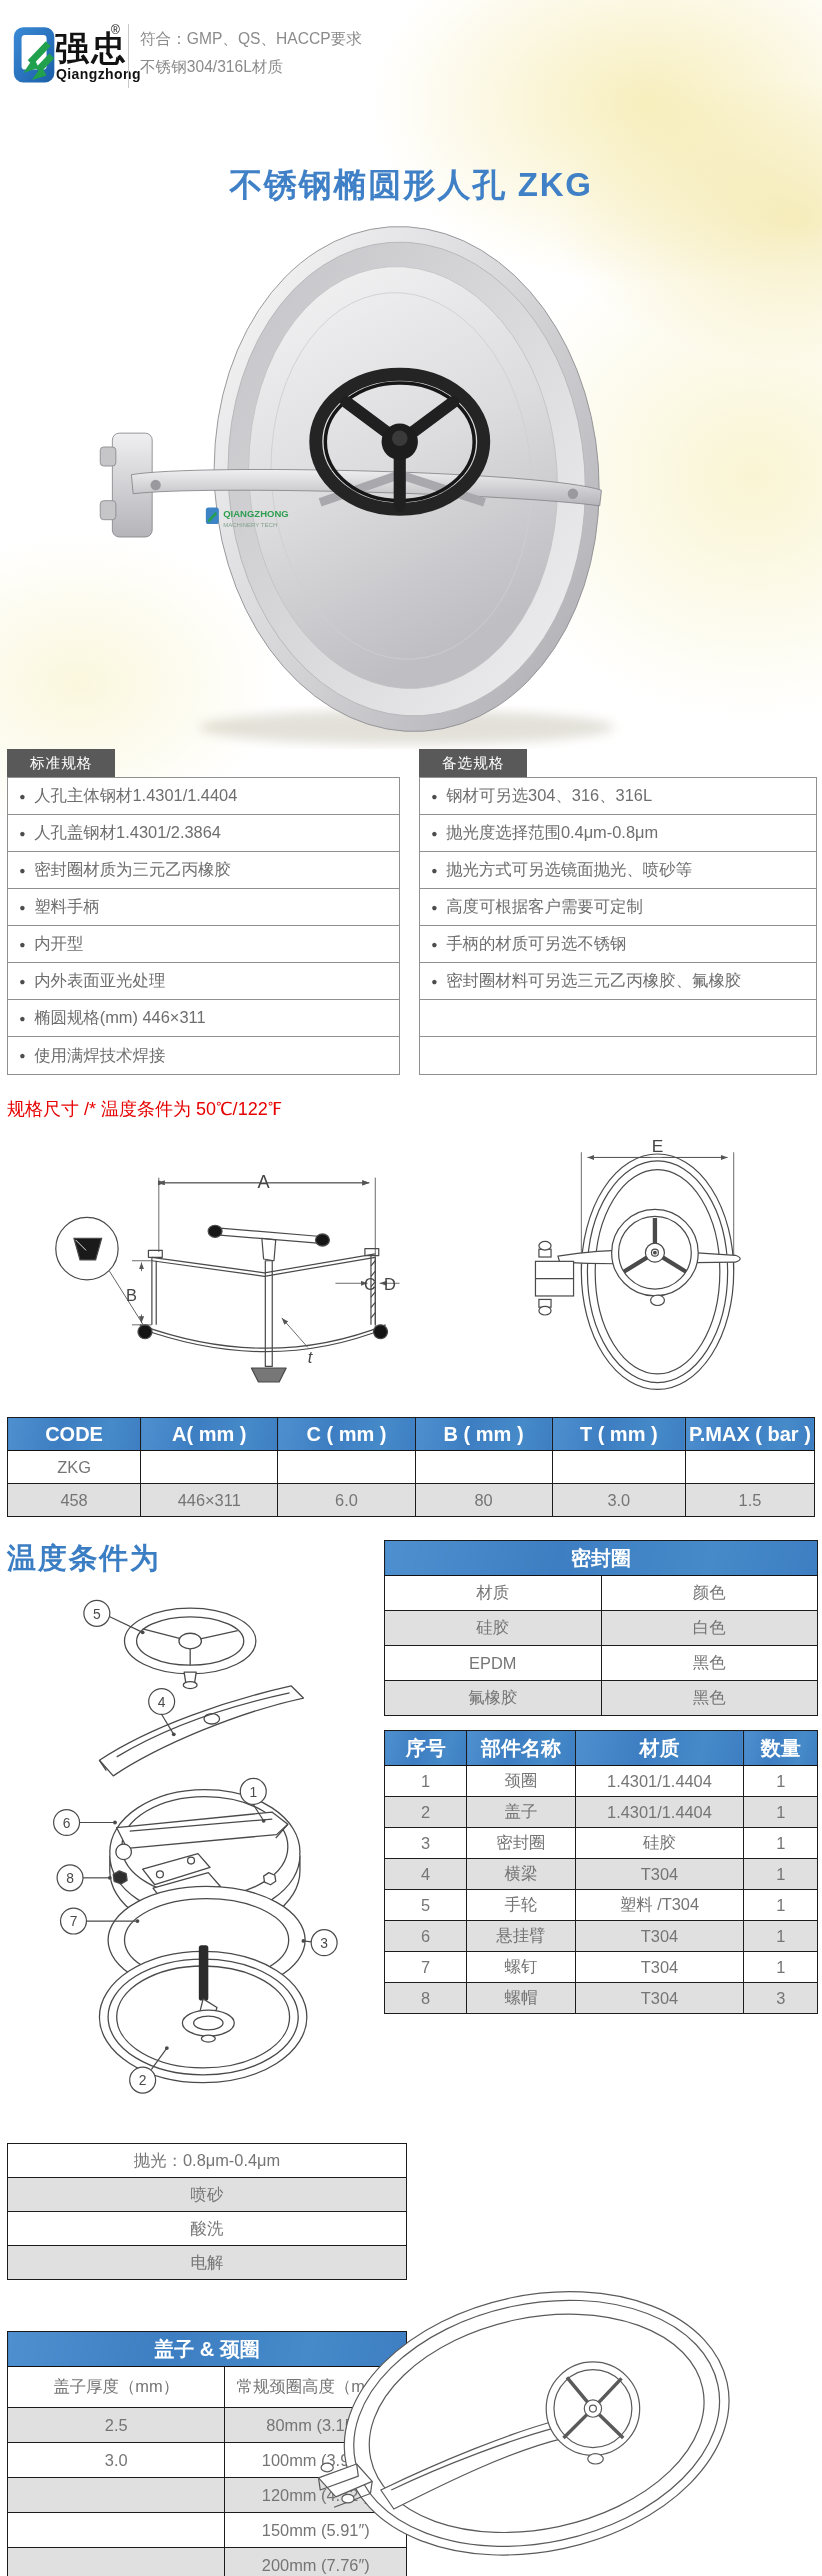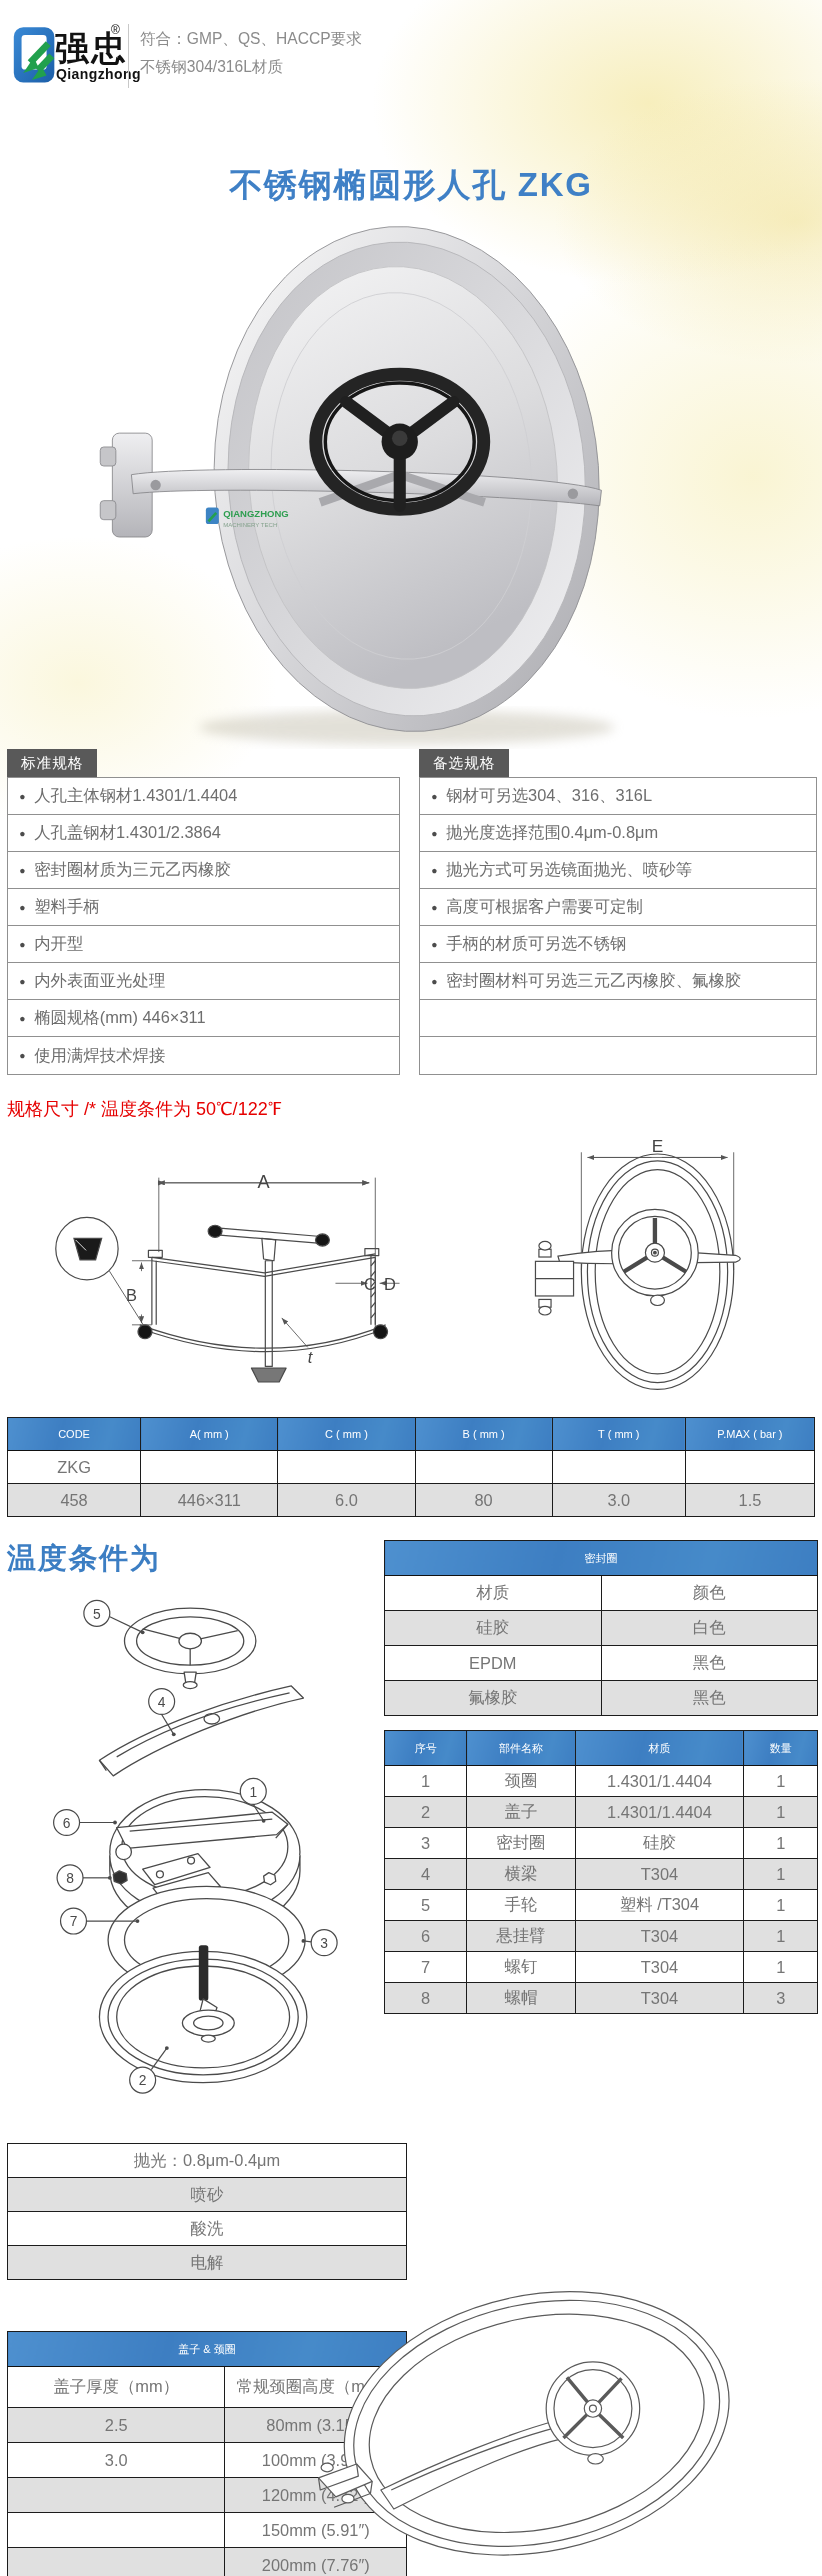--- a/index.html
+++ b/index.html
@@ -17,37 +17,37 @@
   .logo-en{position:absolute;left:56px;top:66px;font-size:14px;font-weight:bold;color:#121212;letter-spacing:0.4px;}
   .hdr-div{position:absolute;left:128px;top:24px;width:0.9px;height:64px;background:#c8c8c8;}
   .tag{position:absolute;left:140px;color:#8b8b8b;font-size:15.6px;}
   .tag1{top:29px;} .tag2{top:57px;}
 
   .page-title{position:absolute;left:0;top:163px;width:822px;text-align:center;
               font-size:33px;font-weight:bold;color:#3f80c6;letter-spacing:1.7px;}
 
   
   .spec-tab{position:absolute;height:28px;line-height:28px;background:#595959;color:#fff;
-            font-size:14.7px;padding:0 14px;letter-spacing:0.9px;}
+            font-size:14.7px;padding:0 23px;letter-spacing:0.9px;}
   .spec-list{position:absolute;border:0.9px solid #909090;background:#fff;}
   .spec-row{height:37px;border-bottom:0.9px solid #909090;display:flex;align-items:center;
             padding-left:11.2px;color:#6e6e6e;font-size:16.4px;box-sizing:border-box;}
   .spec-row:last-child{border-bottom:none;}
   .bullet{font-size:10.4px;color:#4c4c4c;margin-right:8.7px;}
 
   .red-note{position:absolute;left:7px;color:#e60000;font-size:18px;}
 
   .blue-title{position:absolute;font-size:29px;font-weight:bold;color:#3c7ec3;letter-spacing:1.7px;}
 
   
   table.tbl{border-collapse:collapse;table-layout:fixed;position:absolute;background:#fff;}
   .tbl td,.tbl th{border:0.9px solid #1c1c1c;text-align:center;vertical-align:middle;
                   color:#757575;font-size:16.4px;padding:0;overflow:hidden;white-space:nowrap;}
   .tbl th{background:linear-gradient(105deg,#4e90cf,#3d7ec2 40%,#468ac9 75%,#3d7ec2);
-          color:#ffffff;font-weight:normal;font-size:11px;border-bottom:1.7px solid #111;margin-left:41px;}
+          color:#ffffff;font-weight:bold;font-size:20px;border-bottom:1.7px solid #111;margin-left:41px;}
   tr.g td{background:#e0e0e0;}
   svg text{font-family:"Liberation Sans",sans-serif;}
 </style>
 </head>
 <body>
 
 <div class="page">
   <div class="glow g1"></div>
   <div class="glow g4"></div>
   <div class="glow g2"></div>

